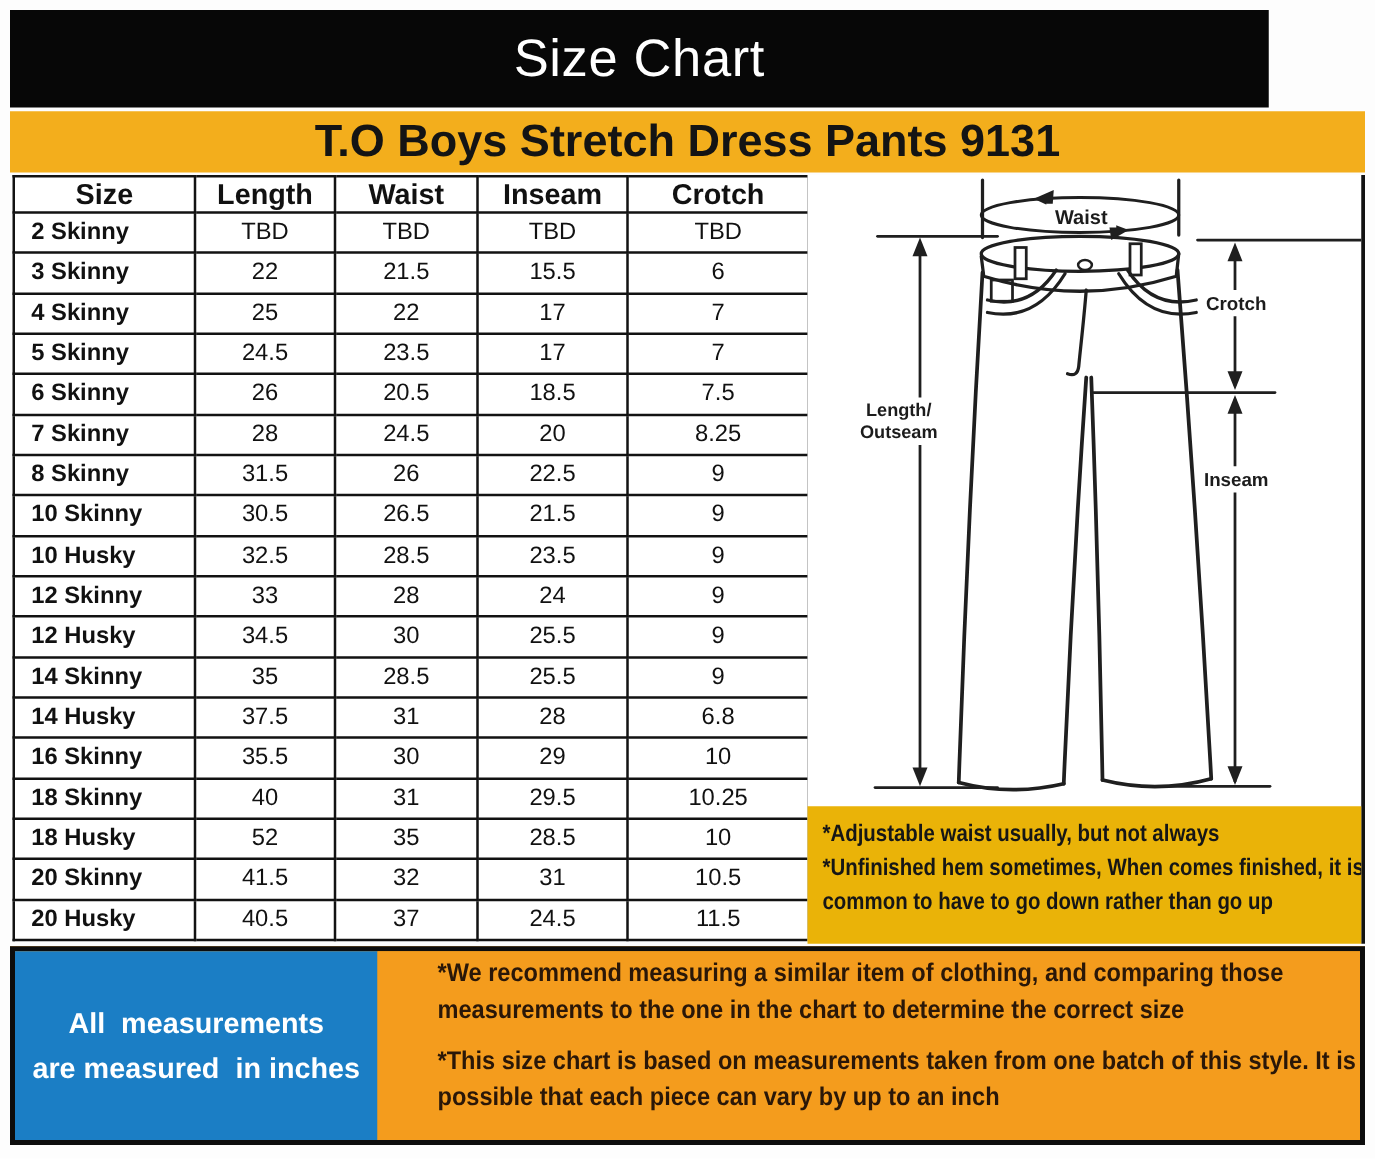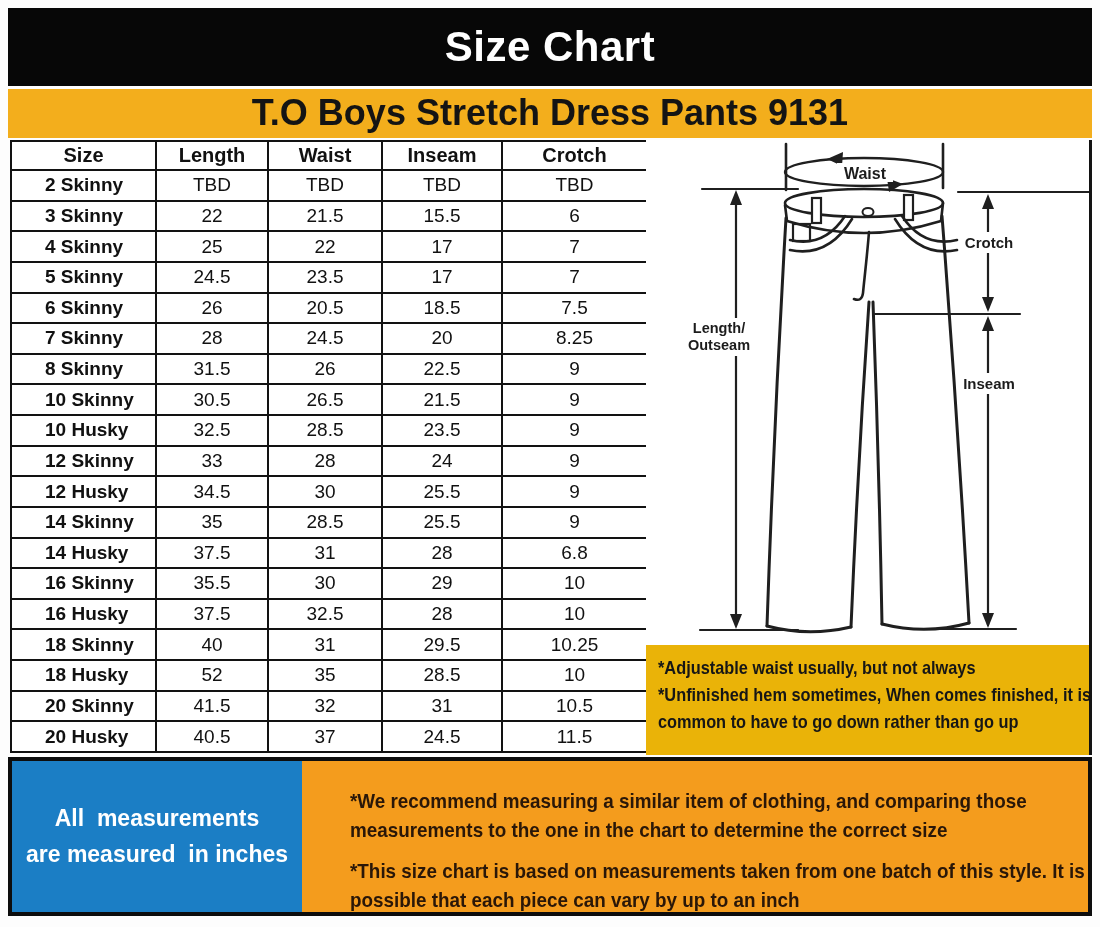--- a/index.html
+++ b/index.html
@@ -1,44 +1,44 @@
 <!DOCTYPE html>
 <html><head>
 <meta charset="utf-8">
 <style>
   * { margin:0; padding:0; box-sizing:border-box; }
   body { background:#ffffff; font-family:"Liberation Sans", sans-serif; }
   .page { position:relative; width:1100px; height:927px; background:#fdfdfd; overflow:hidden; }
 
   .title-bar {
-    position:absolute; left:8px; top:8px; width:1084px; height:78px;
+    position:absolute; left:8px; top:8px; width:1007px; height:78px;
     background:#070707; color:#ffffff; text-align:center;
-    font-size:42px; font-weight:bold; line-height:78px; letter-spacing:0.5px;
+    font-size:42px; font-weight:normal; line-height:78px; letter-spacing:0.5px;
   }
   .banner {
     position:absolute; left:8px; top:89px; width:1084px; height:49px;
     background:#f3ae1c; color:#141414; text-align:center;
     font-size:36px; font-weight:bold; line-height:48px;
   }
 
   .main { position:absolute; left:10px; top:140px; width:1082px; height:615px; }
 
   table.size-table {
     position:absolute; left:0; top:0; width:636px; height:613px;
     border-collapse:collapse; table-layout:fixed; background:#ffffff;
   }
   table.size-table th, table.size-table td {
     border:2px solid #121212; color:#111111; white-space:nowrap; overflow:hidden;
   }
   table.size-table th {
-    font-size:20px; font-weight:bold; text-align:center; height:29px;
+    font-size:23px; font-weight:bold; text-align:center; height:29px;
   }
   table.size-table td { font-size:19px; text-align:center; font-weight:normal; }
   table.size-table td.size-col {
-    text-align:left; padding-left:33px; font-weight:bold; font-size:19px;
+    text-align:left; padding-left:13px; font-weight:bold; font-size:19px;
   }
 
   .right-col {
     position:absolute; left:636px; top:0; width:446px; height:615px;
     border-right:3px solid #121212; background:#ffffff;
   }
   .pants-svg { display:block; margin-top:2px; }
   .gray-box {
     position:absolute; left:0; bottom:0; width:443px; height:110px;
     background:#eab308; color:#161616; padding:10px 0 0 12px; overflow:hidden;
@@ -50,21 +50,21 @@
 
   .footer {
     position:absolute; left:8px; top:757px; width:1084px; height:159px;
     border:4px solid #0d0d0d; display:flex; background:#f49c1d;
   }
   .blue-box {
     width:290px; height:100%; background:#1b7ec5; color:#ffffff;
     display:flex; flex-direction:column; justify-content:center; align-items:center;
     font-weight:bold; font-size:23px; line-height:1.55; white-space:pre-wrap; text-align:center;
   }
-  .orange-box { flex:1; background:#f49c1d; color:#2a1708; padding:26px 0 0 48px; overflow:hidden; }
+  .orange-box { flex:1; background:#f49c1d; color:#2a1708; padding:4px 0 0 48px; overflow:hidden; }
   .orange-inner {
     width:800px; transform:scaleX(0.92); transform-origin:left top;
     font-weight:bold; font-size:20.5px; line-height:1.4;
   }
   .orange-inner p + p { margin-top:13px; }
 
   svg text { font-family:"Liberation Sans", sans-serif; font-weight:bold; fill:#1c1c1c; }
 </style>
 </head>
 <body>
@@ -186,27 +186,20 @@
             <td>6.8</td>
           </tr>
           <tr>
             <td class="size-col">16 Skinny</td>
             <td>35.5</td>
             <td>30</td>
             <td>29</td>
             <td>10</td>
           </tr>
           <tr>
-            <td class="size-col">16 Husky</td>
-            <td>37.5</td>
-            <td>32.5</td>
-            <td>28</td>
-            <td>10</td>
-          </tr>
-          <tr>
             <td class="size-col">18 Skinny</td>
             <td>40</td>
             <td>31</td>
             <td>29.5</td>
             <td>10.25</td>
           </tr>
           <tr>
             <td class="size-col">18 Husky</td>
             <td>52</td>
             <td>35</td>

